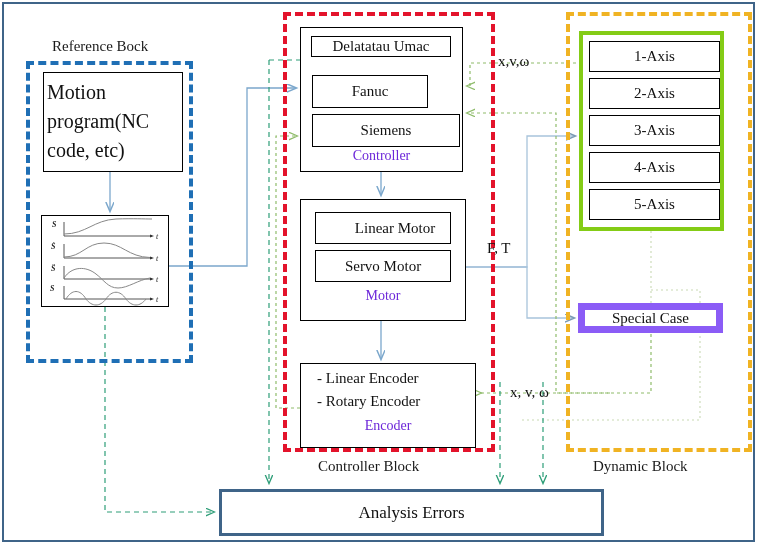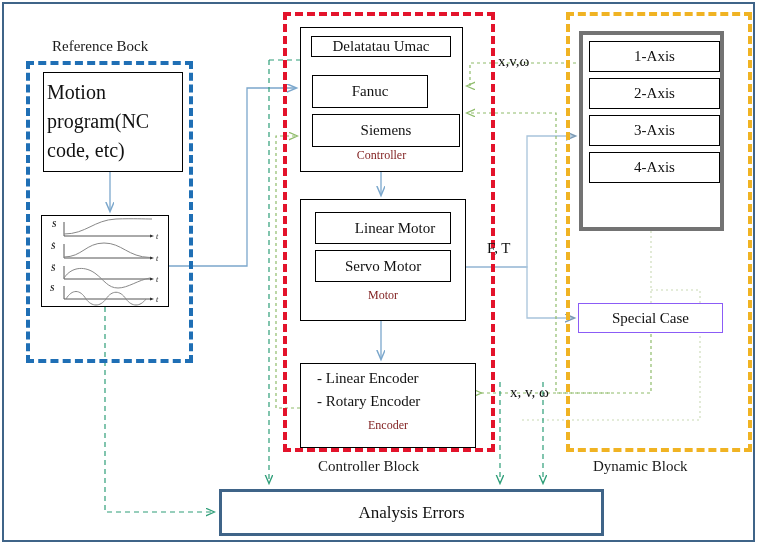--- a/index.html
+++ b/index.html
@@ -18,41 +18,41 @@
      border:4px dashed #1f6fb5;}
   .grp-ctrl{left:283px;top:12px;width:212px;height:440px;
      border:4px dashed #e3132b;}
   .grp-dyn{left:566px;top:12px;width:186px;height:440px;
      border:4px dashed #f0b323;}
 
   .grp-label{position:absolute;font-size:15px;color:#1a1a1a;white-space:nowrap;}
 
   
   .box{position:absolute;box-sizing:border-box;background:#fff;
-       border:1px solid #8b5cf6;display:flex;align-items:center;justify-content:center;
+       border:7px solid #8b5cf6;display:flex;align-items:center;justify-content:center;
        font-size:15px;color:#111;text-align:center;}
 
   .container-box{position:absolute;box-sizing:border-box;background:#fff;
        border:1px solid #000;}
   .container-caption{position:absolute;left:0;width:100%;text-align:center;
-       font-size:12px;color:#7f1d1d;}
+       font-size:14px;color:#6d28d9;}
 
   
   .motion-box{position:absolute;left:43px;top:72px;width:140px;height:100px;
       border:1px solid #000;box-sizing:border-box;background:transparent;}
   .motion-text{position:absolute;left:47px;top:78px;width:126px;
       font-size:20px;line-height:29px;color:#111;}
 
   
   .plot-box{position:absolute;left:41px;top:215px;width:128px;height:92px;
       border:1px solid #000;background:#fff;box-sizing:border-box;}
 
   
   .axis-wrap{position:absolute;left:579px;top:31px;width:145px;height:200px;
-      border:4px solid #737373;box-sizing:border-box;background:#fff;padding-left:41px;}
+      border:4px solid #84cc16;box-sizing:border-box;background:#fff;padding-left:41px;}
   .axis-item{position:absolute;left:6px;width:131px;height:31px;
       border:1px solid #000;background:#fff;box-sizing:border-box;
       display:flex;align-items:center;justify-content:center;font-size:15px;color:#111;}
 
   
   .ctrl-box{left:300px;top:27px;width:163px;height:145px;}
   .motor-box{left:300px;top:199px;width:166px;height:122px;}
   .enc-box{left:300px;top:363px;width:176px;height:85px;padding-left:40px;}
 
   .inner{position:absolute;box-sizing:border-box;border:1px solid #000;background:#fff;
@@ -241,20 +241,23 @@
     </div>
     <div class="axis-item" style="top:43px;">
       <span>2-Axis</span>
     </div>
     <div class="axis-item" style="top:80px;">
       <span>3-Axis</span>
     </div>
     <div class="axis-item" style="top:117px;">
       <span>4-Axis</span>
     </div>
+    <div class="axis-item" style="top:154px;">
+      <span>5-Axis</span>
+    </div>
   </div>
 
   <div class="box special-box">
     <span>Special Case</span>
   </div>
 
   <div class="analysis-box">
     <span>Analysis Errors</span>
   </div>
 

